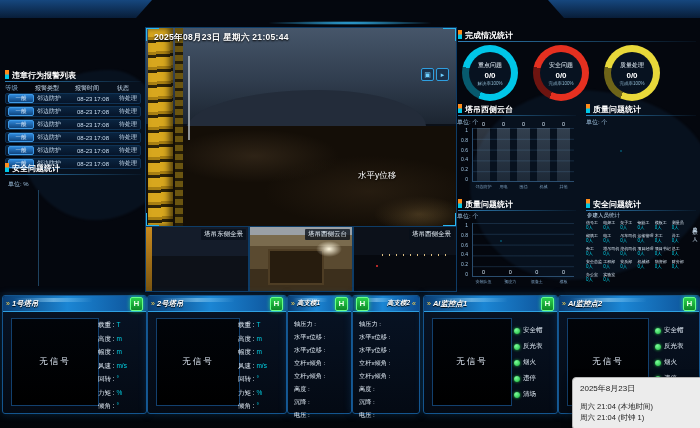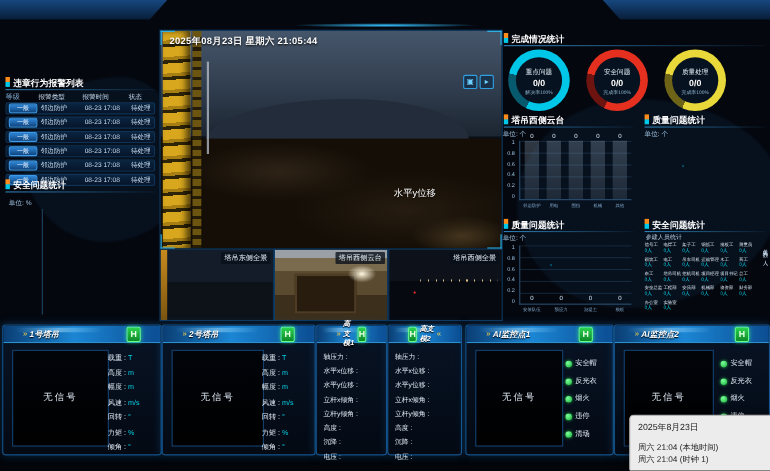--- a/index.html
+++ b/index.html
@@ -102,21 +102,21 @@
   .pgrid{position:absolute;left:586px;top:220px;width:102px;display:grid;grid-template-columns:repeat(6,1fr);
     column-gap:1px;row-gap:3px;}
   .pitem{overflow:hidden;}
   .plabel{font-size:4px;color:#dce8f4;white-space:nowrap;overflow:hidden;}
   .pval{font-size:4.5px;color:#00d0e6;}
   .ptotal{position:absolute;left:692px;top:222px;writing-mode:vertical-rl;font-size:5px;color:#cfe3f5;letter-spacing:2px;}
   
   .bstrip{position:absolute;left:0;top:292px;width:700px;height:136px;background:linear-gradient(180deg,#050a12,#020509);}
   .bpanel{position:absolute;top:295px;height:117px;border:1px solid #14558e;border-radius:3px;
     background:linear-gradient(180deg,rgba(8,20,38,.94),rgba(4,10,20,.94));box-shadow:0 0 9px rgba(30,120,200,.28);}
-  .bhead{height:15px;display:flex;align-items:center;gap:2px;padding:0 18px;position:relative;
+  .bhead{height:15px;display:flex;align-items:center;gap:2px;padding:0 3px;position:relative;
     background:linear-gradient(90deg,#0b3e74 0%,#1b86d4 45%,#0c4d92 100%);border-bottom:1px solid #2f9fe0;border-radius:2px 2px 0 0;}
   .bhead::after{content:"";position:absolute;left:8%;top:2px;width:55%;height:4px;border-radius:2px;
     background:linear-gradient(90deg,transparent,rgba(170,225,255,.5),transparent);}
   .arrow{color:#ffd24a;font-size:7px;line-height:1;z-index:1;}
   .btitle{font-size:7.5px;font-weight:bold;font-style:italic;color:#fff;text-shadow:0 1px 1px #000;z-index:1;}
   .hbadge{margin-left:auto;width:11px;height:12px;z-index:1;background:linear-gradient(180deg,#2bd34f,#0d8a28);
     border:1px solid #66ff88;border-radius:2px;color:#eaffe8;font-size:8px;font-weight:bold;line-height:12px;
     text-align:center;box-shadow:0 0 4px rgba(60,255,120,.7);}
   .hbadge.lead{margin-left:0;margin-right:auto;}
   .nosignal{position:absolute;border:1px solid #12406e;background:linear-gradient(180deg,#010409,#000);

